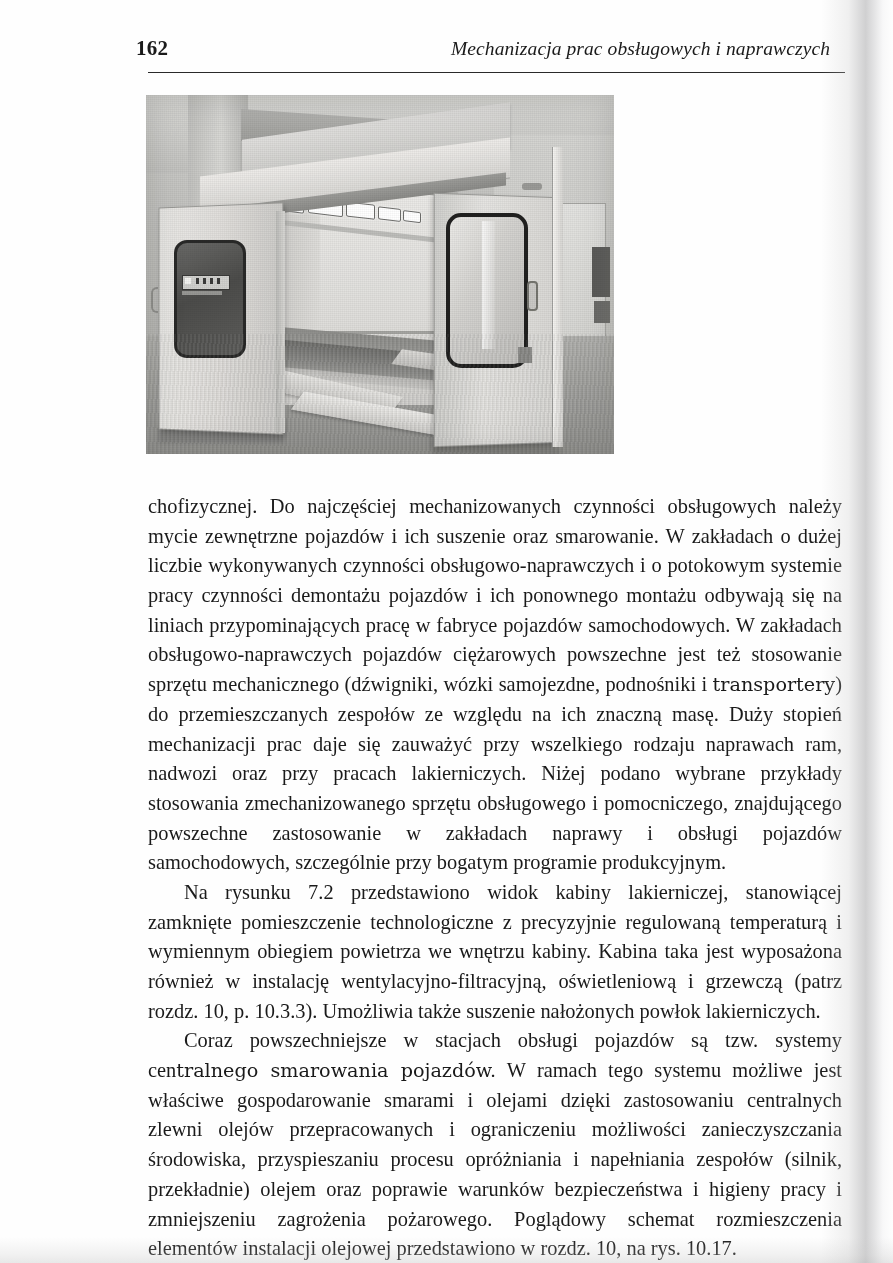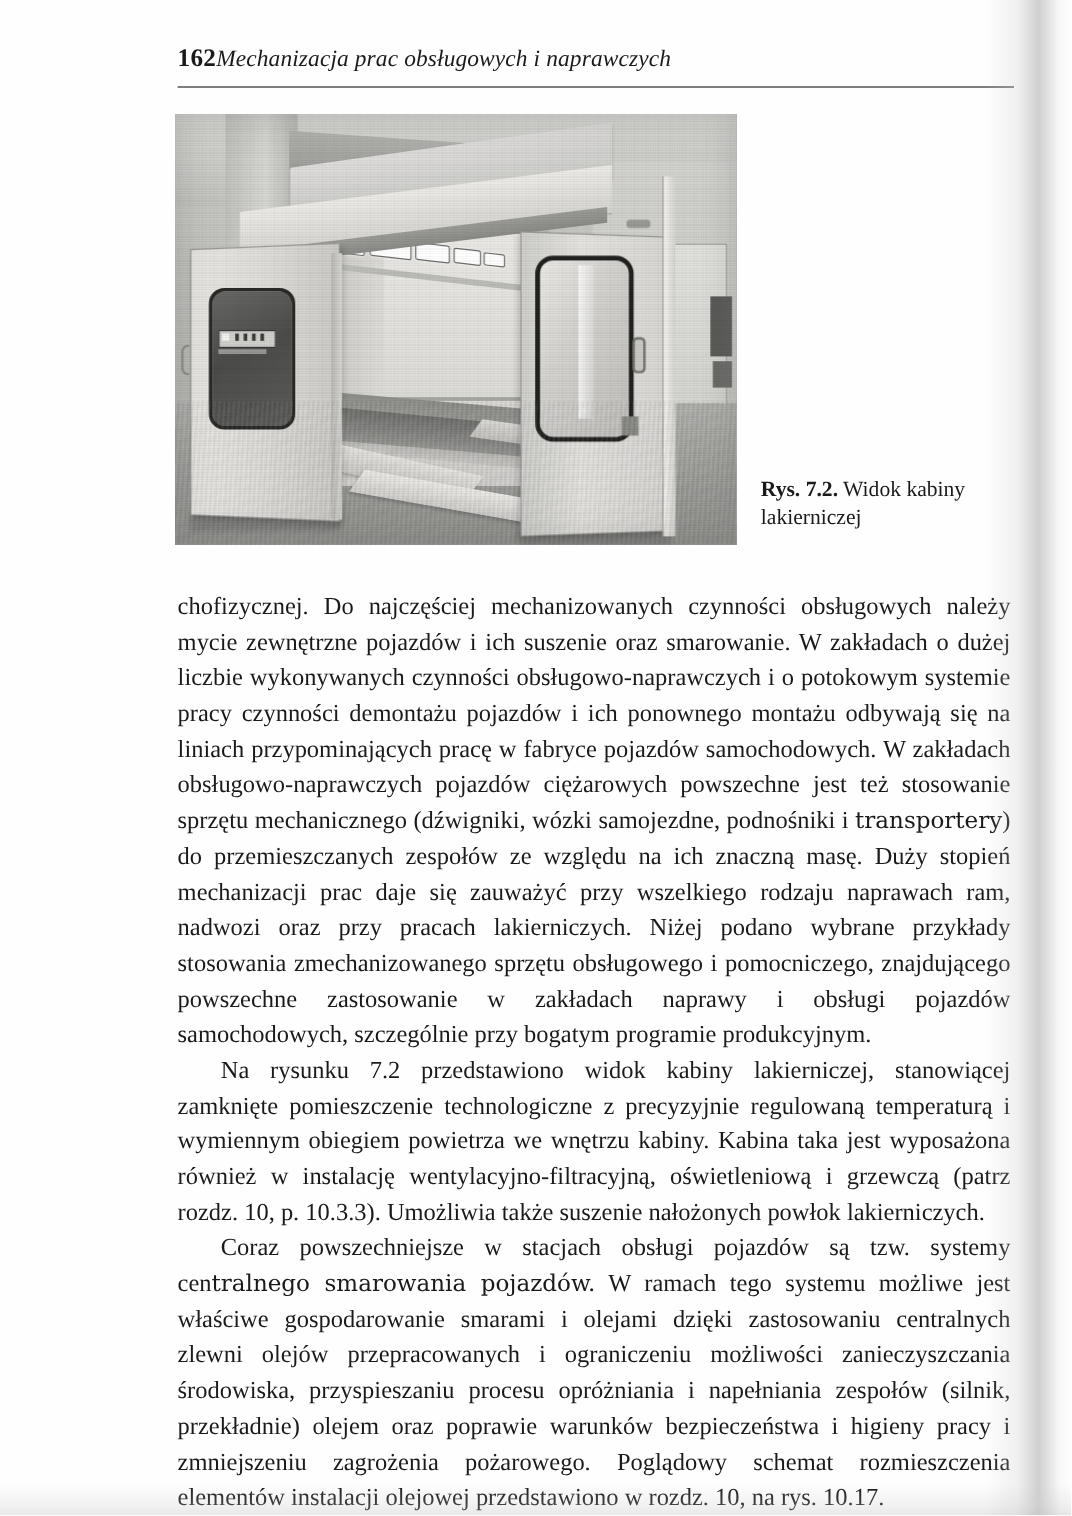--- a/index.html
+++ b/index.html
@@ -36,24 +36,25 @@
     background: linear-gradient(to bottom,
        rgba(255,255,255,0) 0%,
        rgba(200,200,200,0.25) 70%,
        rgba(180,180,180,0.30) 100%);
     pointer-events: none;
   }
 
   
   .header {
     position: absolute;
-    left: 148px; top: 36px;
+    left: 136px; top: 36px;
     width: 694px;
     display: flex;
     align-items: baseline;
+    justify-content: space-between;
   }
   .folio {
     font-size: 21px;
     font-weight: bold;
     letter-spacing: 0.2px;
   }
   .running-title {
     font-style: italic;
     font-size: 19.5px;
     letter-spacing: 0.1px;
@@ -418,23 +419,20 @@
     <div class="ph door-right-handle"></div>
     <div class="ph door-right-bracket"></div>
     <div class="ph door-right-bracket2"></div>
     <div class="ph door-right-post"></div>
 
     <div class="ph floor-grain"></div>
     <div class="ph grain"></div>
     <div class="ph vignette"></div>
   </div>
 
-  <div class="caption">
-    <b>Rys. 7.2.</b><span> Widok kabiny lakierniczej</span>
-  </div>
 
   <div class="body">
     <p><span>chofizycznej. Do najczęściej mechanizowanych czynności obsługowych należy mycie zewnętrzne pojazdów i ich suszenie oraz smarowanie. W zakładach o dużej liczbie wykonywanych czynności obsługowo-naprawczych i o potokowym systemie pracy czynności demontażu pojazdów i ich ponownego montażu odbywają się na liniach przypominających pracę w fabryce pojazdów samochodowych. W zakładach obsługowo-naprawczych pojazdów ciężarowych powszechne jest też stosowanie sprzętu mechanicznego (dźwigniki, wózki samojezdne, podnośniki i </span><span class="lt">transportery</span><span>) do przemieszczanych zespołów ze względu na ich znaczną masę. Duży stopień mechanizacji prac daje się zauważyć przy wszelkiego rodzaju naprawach ram, nadwozi oraz przy pracach lakierniczych. Niżej podano wybrane przykłady stosowania zmechanizowanego sprzętu obsługowego i pomocniczego, znajdującego powszechne zastosowanie w zakładach naprawy i obsługi pojazdów samochodowych, szczególnie przy bogatym programie produkcyjnym.</span></p>
     <p class="indent">Na rysunku 7.2 przedstawiono widok kabiny lakierniczej, stanowiącej zamknięte pomieszczenie technologiczne z precyzyjnie regulowaną temperaturą i wymiennym obiegiem powietrza we wnętrzu kabiny. Kabina taka jest wyposażona również w instalację wentylacyjno-filtracyjną, oświetleniową i grzewczą (patrz rozdz. 10, p. 10.3.3). Umożliwia także suszenie nałożonych powłok lakierniczych.</p>
     <p class="indent"><span>Coraz powszechniejsze w stacjach obsługi pojazdów są tzw. systemy cen</span><span class="lt">tralnego smarowania pojazdów.</span><span> W ramach tego systemu możliwe jest właściwe gospodarowanie smarami i olejami dzięki zastosowaniu centralnych zlewni olejów przepracowanych i ograniczeniu możliwości zanieczyszczania środowiska, przyspieszaniu procesu opróżniania i napełniania zespołów (silnik, przekładnie) olejem oraz poprawie warunków bezpieczeństwa i higieny pracy i zmniejszeniu zagrożenia pożarowego. Poglądowy schemat rozmieszczenia elementów instalacji olejowej przedstawiono w rozdz. 10, na rys. 10.17.</span></p>
   </div>
 
   <div class="scan-edge-right"></div>
   <div class="scan-edge-bottom"></div>
 </div>

